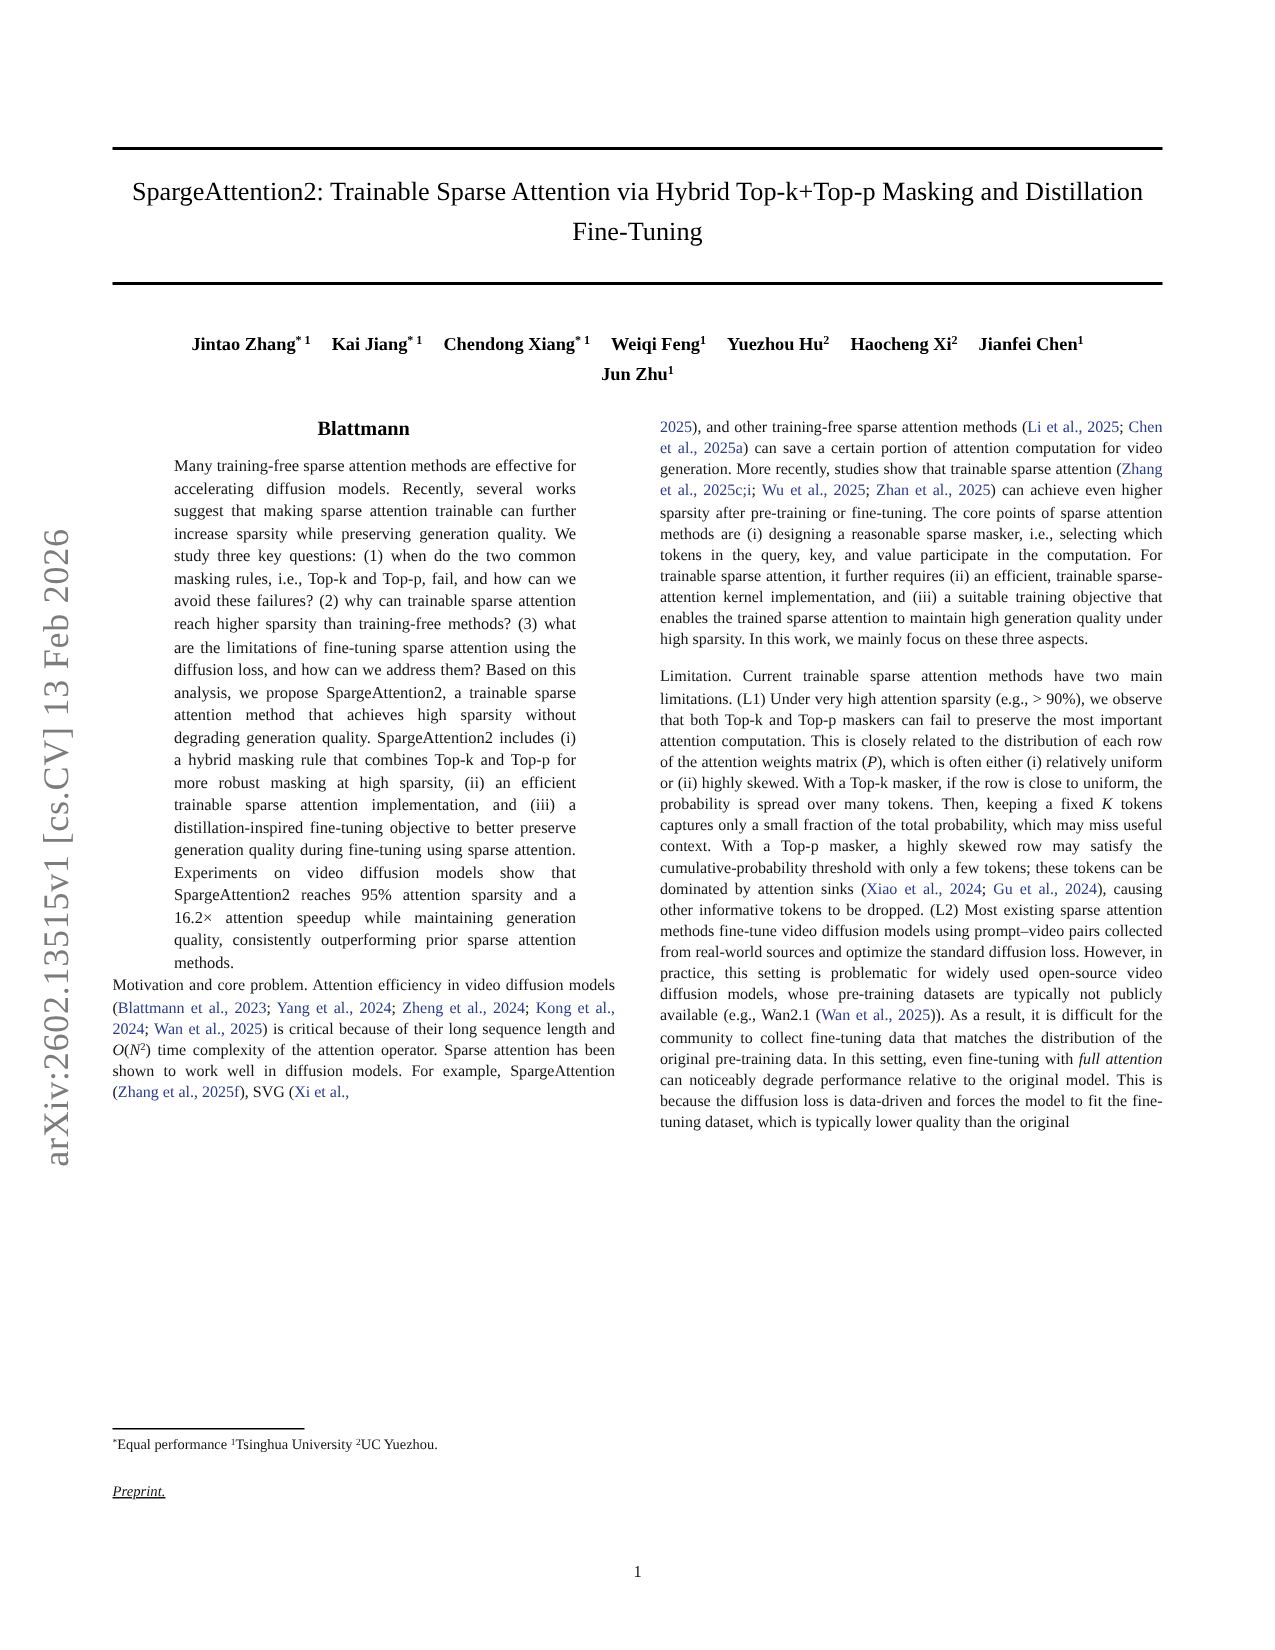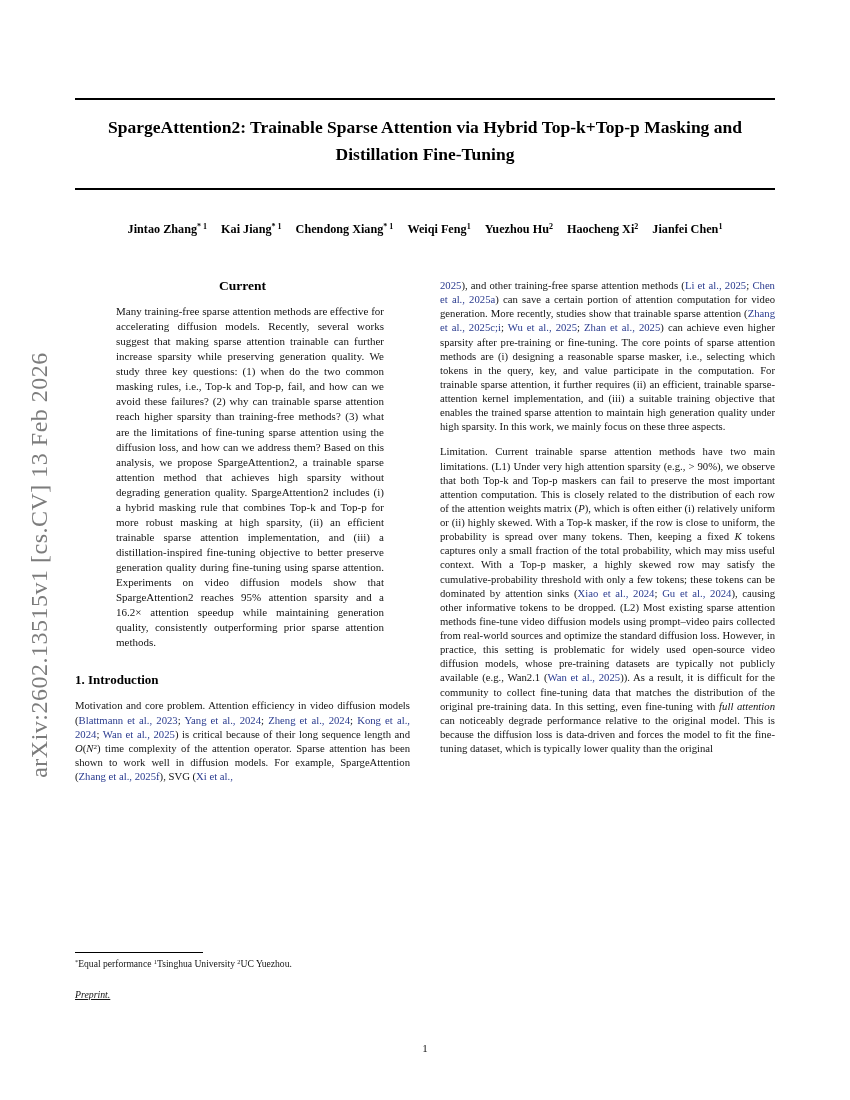--- a/index.html
+++ b/index.html
@@ -33,21 +33,21 @@
   
   .rule {
     position: absolute; left: 75px; width: 700px; height: 2px;
     background: #000; border: none;
   }
   .rule-top { top: 98px; }
   .rule-bottom { top: 188px; }
   .paper-title {
     position: absolute; left: 75px; top: 114px; width: 700px;
     text-align: center;
-    font-weight: bold;
+    font-weight: normal;
     font-size: 17.5px;
     line-height: 1.55;
     color: #000;
   }
   .authors-block {
     position: absolute; left: 55px; top: 220px; width: 740px;
     text-align: center;
     font-size: 12.2px;
     font-weight: bold;
     color: #000;
@@ -132,27 +132,27 @@
   <div class="arxiv-watermark">arXiv:2602.13515v1  [cs.CV]  13 Feb 2026</div>
 
   <hr class="rule rule-top">
 
   <h1 class="paper-title">SpargeAttention2: Trainable Sparse Attention via Hybrid Top-k+Top-p Masking and Distillation Fine-Tuning</h1>
 
   <hr class="rule rule-bottom">
 
   <div class="authors-block">
     <div><span class="author"><span>Jintao Zhang</span><sup class="author-sup">* 1</sup></span><span class="author"><span>Kai Jiang</span><sup class="author-sup">* 1</sup></span><span class="author"><span>Chendong Xiang</span><sup class="author-sup">* 1</sup></span><span class="author"><span>Weiqi Feng</span><sup class="author-sup">1</sup></span><span class="author"><span>Yuezhou Hu</span><sup class="author-sup">2</sup></span><span class="author"><span>Haocheng Xi</span><sup class="author-sup">2</sup></span><span class="author"><span>Jianfei Chen</span><sup class="author-sup">1</sup></span></div>
+    <div><span class="author"><span>Jun Zhu</span><sup class="author-sup">1</sup></span></div>
   </div>
 
   <div class="col col-left">
-    <h2 class="abstract-heading">Current</h2>
+    <h2 class="abstract-heading">Blattmann</h2>
     <div class="abstract-body">Many training-free sparse attention methods are effective for accelerating diffusion models. Recently, several works suggest that making sparse attention trainable can further increase sparsity while preserving generation quality. We study three key questions: (1) when do the two common masking rules, i.e., Top-k and Top-p, fail, and how can we avoid these failures? (2) why can trainable sparse attention reach higher sparsity than training-free methods? (3) what are the limitations of fine-tuning sparse attention using the diffusion loss, and how can we address them? Based on this analysis, we propose SpargeAttention2, a trainable sparse attention method that achieves high sparsity without degrading generation quality. SpargeAttention2 includes (i) a hybrid masking rule that combines Top-k and Top-p for more robust masking at high sparsity, (ii) an efficient trainable sparse attention implementation, and (iii) a distillation-inspired fine-tuning objective to better preserve generation quality during fine-tuning using sparse attention. Experiments on video diffusion models show that SpargeAttention2 reaches 95% attention sparsity and a 16.2× attention speedup while maintaining generation quality, consistently outperforming prior sparse attention methods.</div>
 
-    <h3 class="section-heading">1. Introduction</h3>
     <p class="body-par"><span class="seg-b">Motivation and core problem.</span><span>  Attention efficiency in video diffusion models (</span><span class="seg-c">Blattmann et al., 2023</span><span>; </span><span class="seg-c">Yang et al., 2024</span><span>; </span><span class="seg-c">Zheng et al., 2024</span><span>; </span><span class="seg-c">Kong et al., 2024</span><span>; </span><span class="seg-c">Wan et al., 2025</span><span>) is critical because of their long sequence length and </span><span class="seg-i">O</span><span>(</span><span class="seg-i">N</span><sup>2</sup><span>) time complexity of the attention operator. Sparse attention has been shown to work well in diffusion models. For example, SpargeAttention (</span><span class="seg-c">Zhang et al., 2025f</span><span>), SVG (</span><span class="seg-c">Xi et al.,</span></p>
   </div>
 
   <div class="col col-right">
     <p class="body-par"><span class="seg-c">2025</span><span>), and other training-free sparse attention methods (</span><span class="seg-c">Li et al., 2025</span><span>; </span><span class="seg-c">Chen et al., 2025a</span><span>) can save a certain portion of attention computation for video generation. More recently, studies show that trainable sparse attention (</span><span class="seg-c">Zhang et al., 2025c;i</span><span>; </span><span class="seg-c">Wu et al., 2025</span><span>; </span><span class="seg-c">Zhan et al., 2025</span><span>) can achieve even higher sparsity after pre-training or fine-tuning. The core points of sparse attention methods are (i) designing a reasonable sparse masker, i.e., selecting which tokens in the query, key, and value participate in the computation. For trainable sparse attention, it further requires (ii) an efficient, trainable sparse-attention kernel implementation, and (iii) a suitable training objective that enables the trained sparse attention to maintain high generation quality under high sparsity. In this work, we mainly focus on these three aspects.</span></p>
     <p class="body-par par-gap"><span class="seg-b">Limitation.</span><span> Current trainable sparse attention methods have two main limitations. </span><span class="seg-b">(L1)</span><span> Under very high attention sparsity (e.g., &gt; 90%), we observe that both Top-k and Top-p maskers can fail to preserve the most important attention computation. This is closely related to the distribution of each row of the attention weights matrix (</span><span class="seg-i">P</span><span>), which is often either (i) relatively uniform or (ii) highly skewed. With a Top-k masker, if the row is close to uniform, the probability is spread over many tokens. Then, keeping a fixed </span><span class="seg-i">K</span><span> tokens captures only a small fraction of the total probability, which may miss useful context. With a Top-p masker, a highly skewed row may satisfy the cumulative-probability threshold with only a few tokens; these tokens can be dominated by attention sinks (</span><span class="seg-c">Xiao et al., 2024</span><span>; </span><span class="seg-c">Gu et al., 2024</span><span>), causing other informative tokens to be dropped. </span><span class="seg-b">(L2)</span><span> Most existing sparse attention methods fine-tune video diffusion models using prompt–video pairs collected from real-world sources and optimize the standard diffusion loss. However, in practice, this setting is problematic for widely used open-source video diffusion models, whose pre-training datasets are typically not publicly available (e.g., Wan2.1 (</span><span class="seg-c">Wan et al., 2025</span><span>)). As a result, it is difficult for the community to collect fine-tuning data that matches the distribution of the original pre-training data. In this setting, even fine-tuning with </span><span class="seg-i">full attention</span><span> can noticeably degrade performance relative to the original model. This is because the diffusion loss is data-driven and forces the model to fit the fine-tuning dataset, which is typically lower quality than the original</span></p>
   </div>
 
   <div class="footnote-block">
     <div class="footnote-rule"></div>

